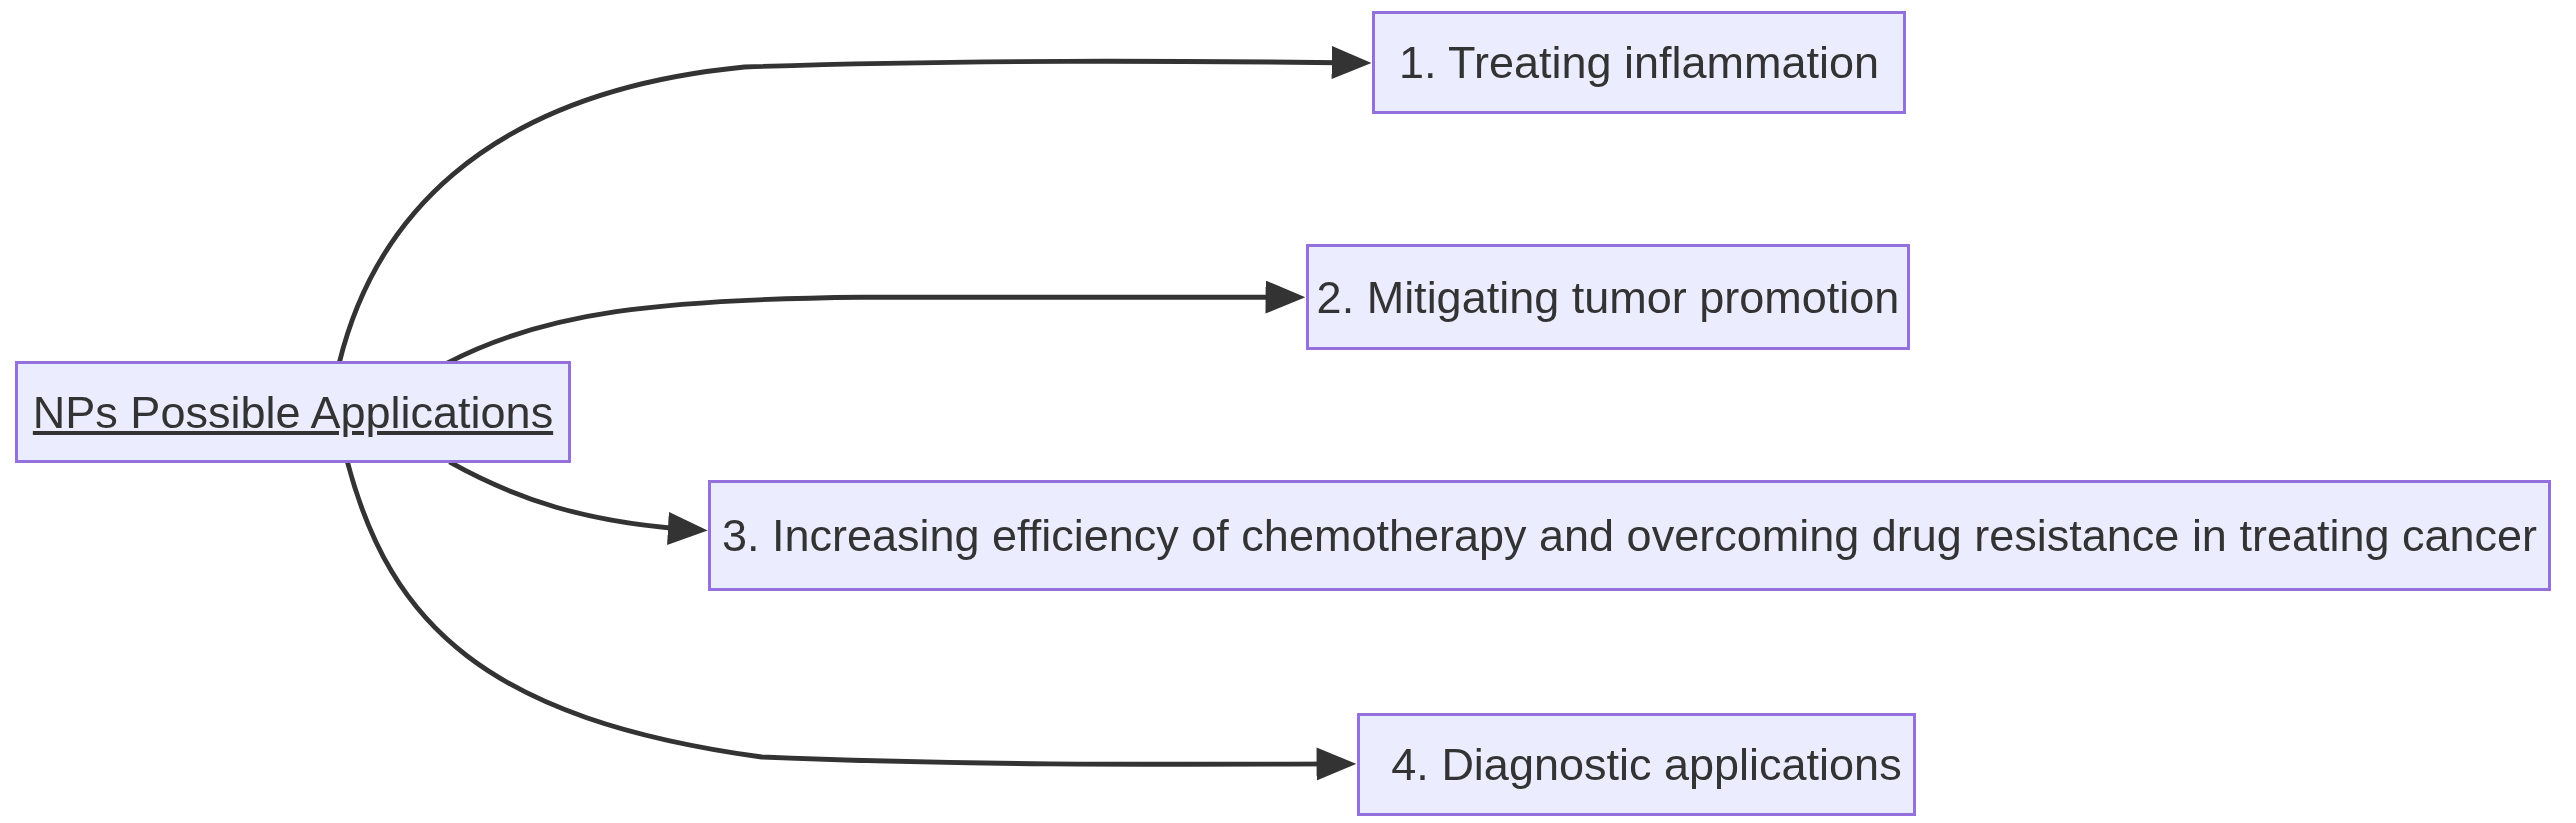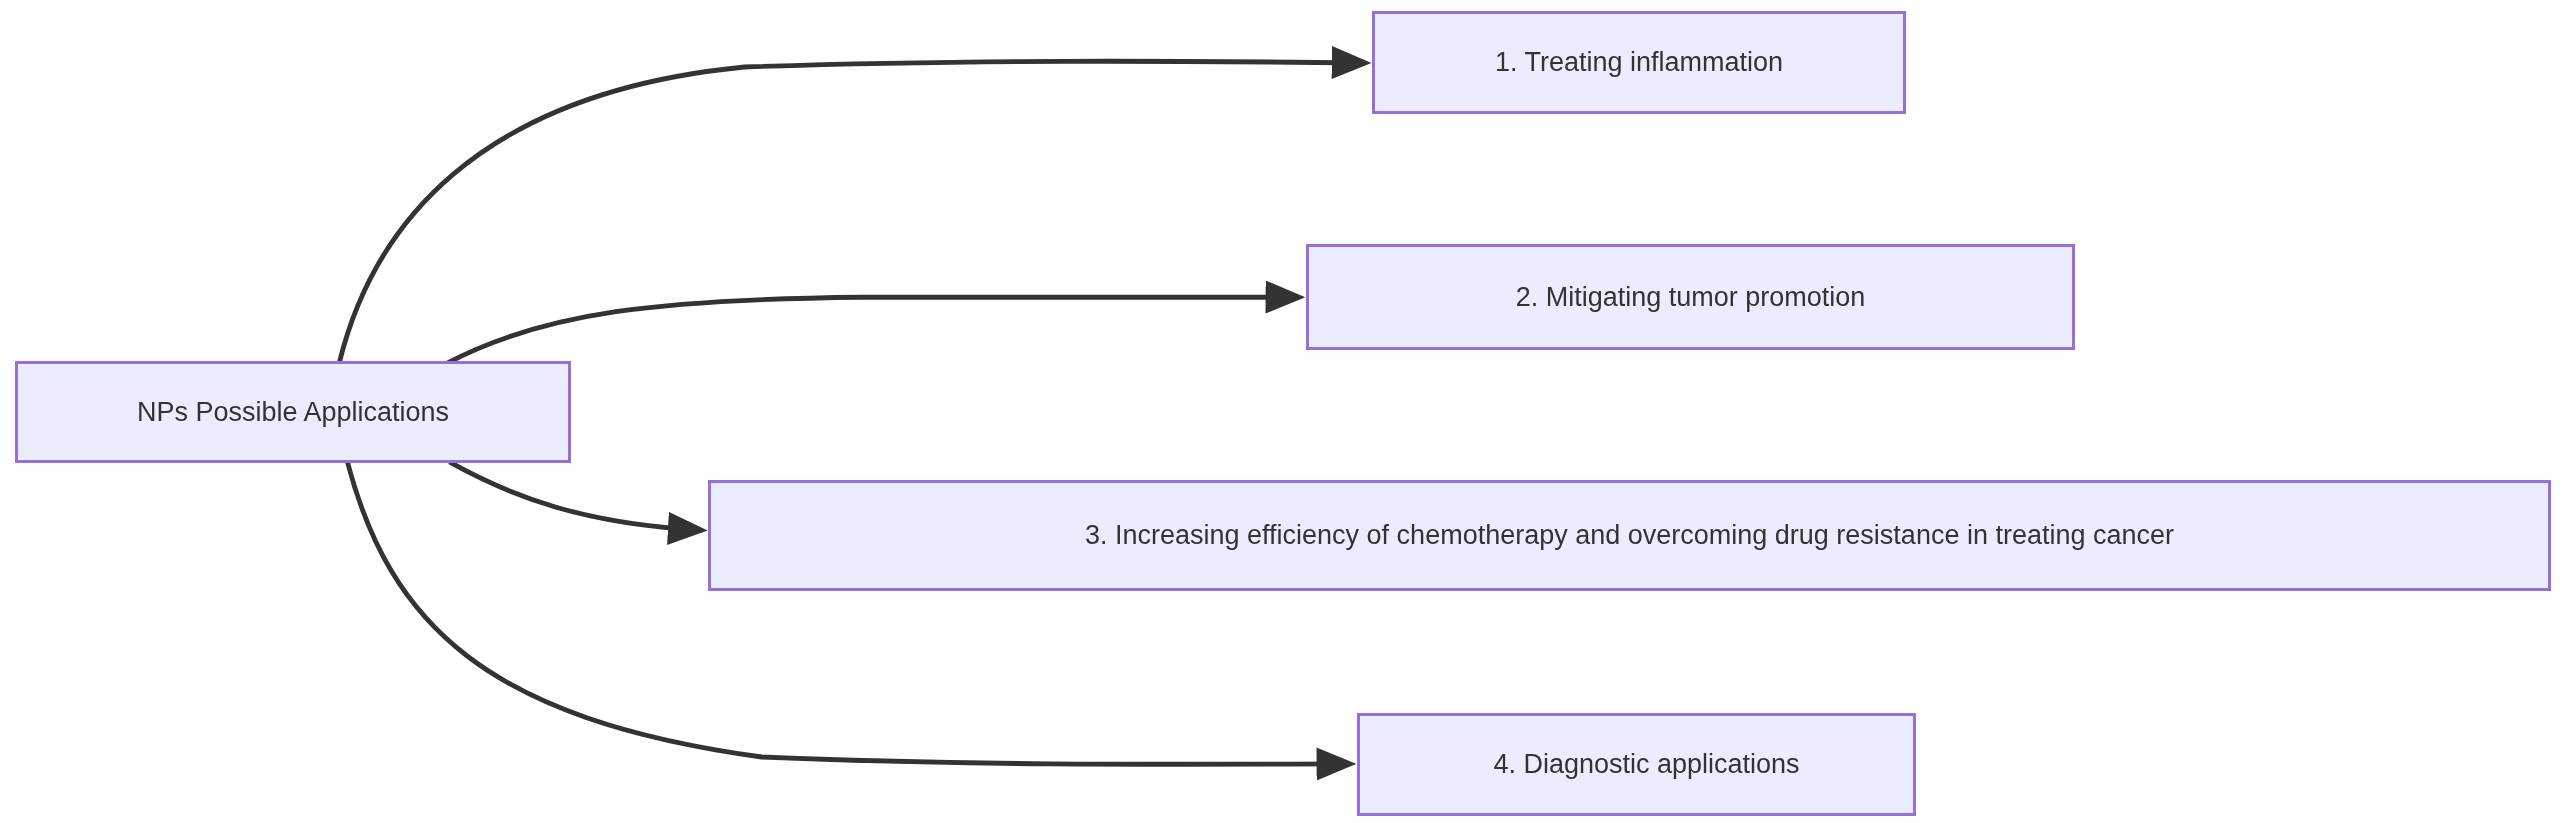--- a/index.html
+++ b/index.html
@@ -21,31 +21,31 @@
     fill: none;
     stroke: #333333;
     stroke-width: 7px;
   }
   .node {
     position: absolute;
     box-sizing: border-box;
     background: #ECECFF;
     border: 3.4px solid #9370DB;
     color: #333333;
-    font-size: 27px;
+    font-size: 45px;
     line-height: 1;
     display: flex;
     align-items: center;
     justify-content: center;
     white-space: nowrap;
     text-align: center;
   }
-  .n-root { left: 15px;   top: 361px;  width: 556px;  height: 102px; }
+  .n-root { left: 15px;   top: 361px;  width: 556px;  height: 102px; text-decoration: underline; }
   .n-c1   { left: 1372px; top: 11px;   width: 534px;  height: 103px; }
-  .n-c2   { left: 1306px; top: 244px;  width: 769px;  height: 106px; }
+  .n-c2   { left: 1306px; top: 244px;  width: 604px;  height: 106px; }
   .n-c3   { left: 708px; top: 480px;  width: 1843px; height: 111px; }
   .n-c4   { left: 1357px; top: 713px; width: 559px;  height: 103px; padding-left: 20px; }
 </style>
 </head>
 <body>
 
 <div class="stage">
 
   <svg class="edges-layer" viewBox="0 0 3737 1195" xmlns="http://www.w3.org/2000/svg">
     <defs>

